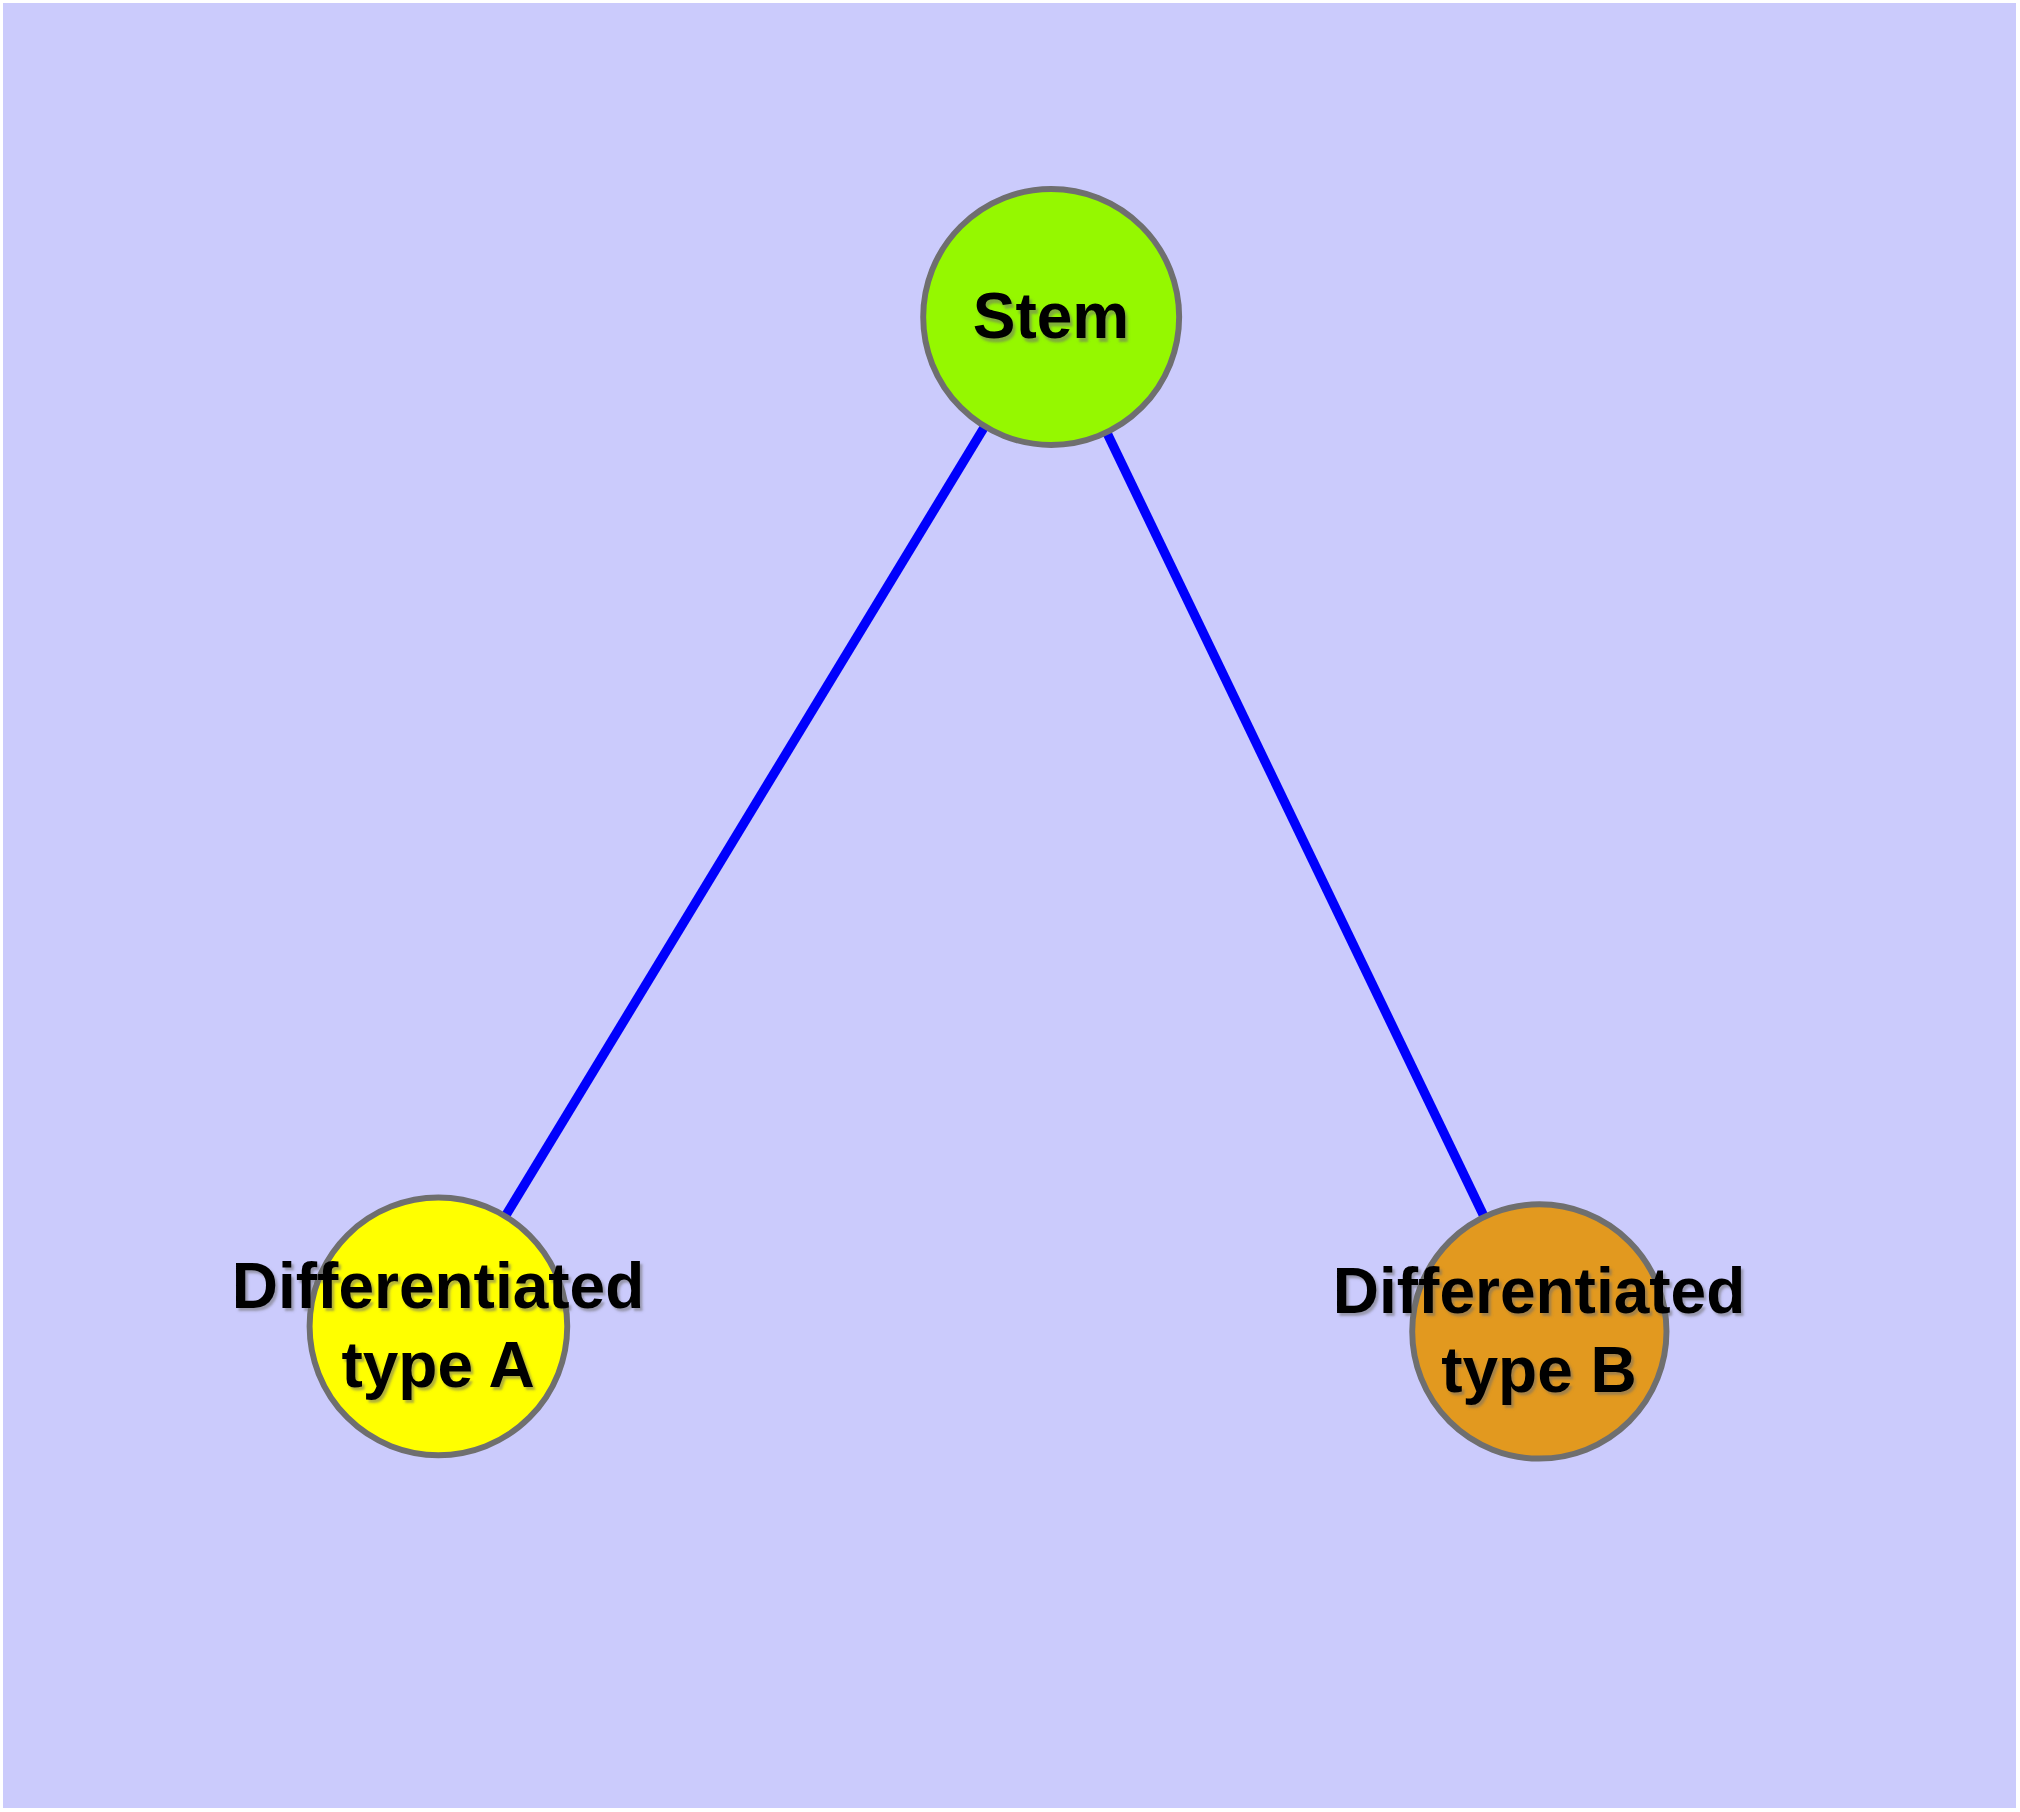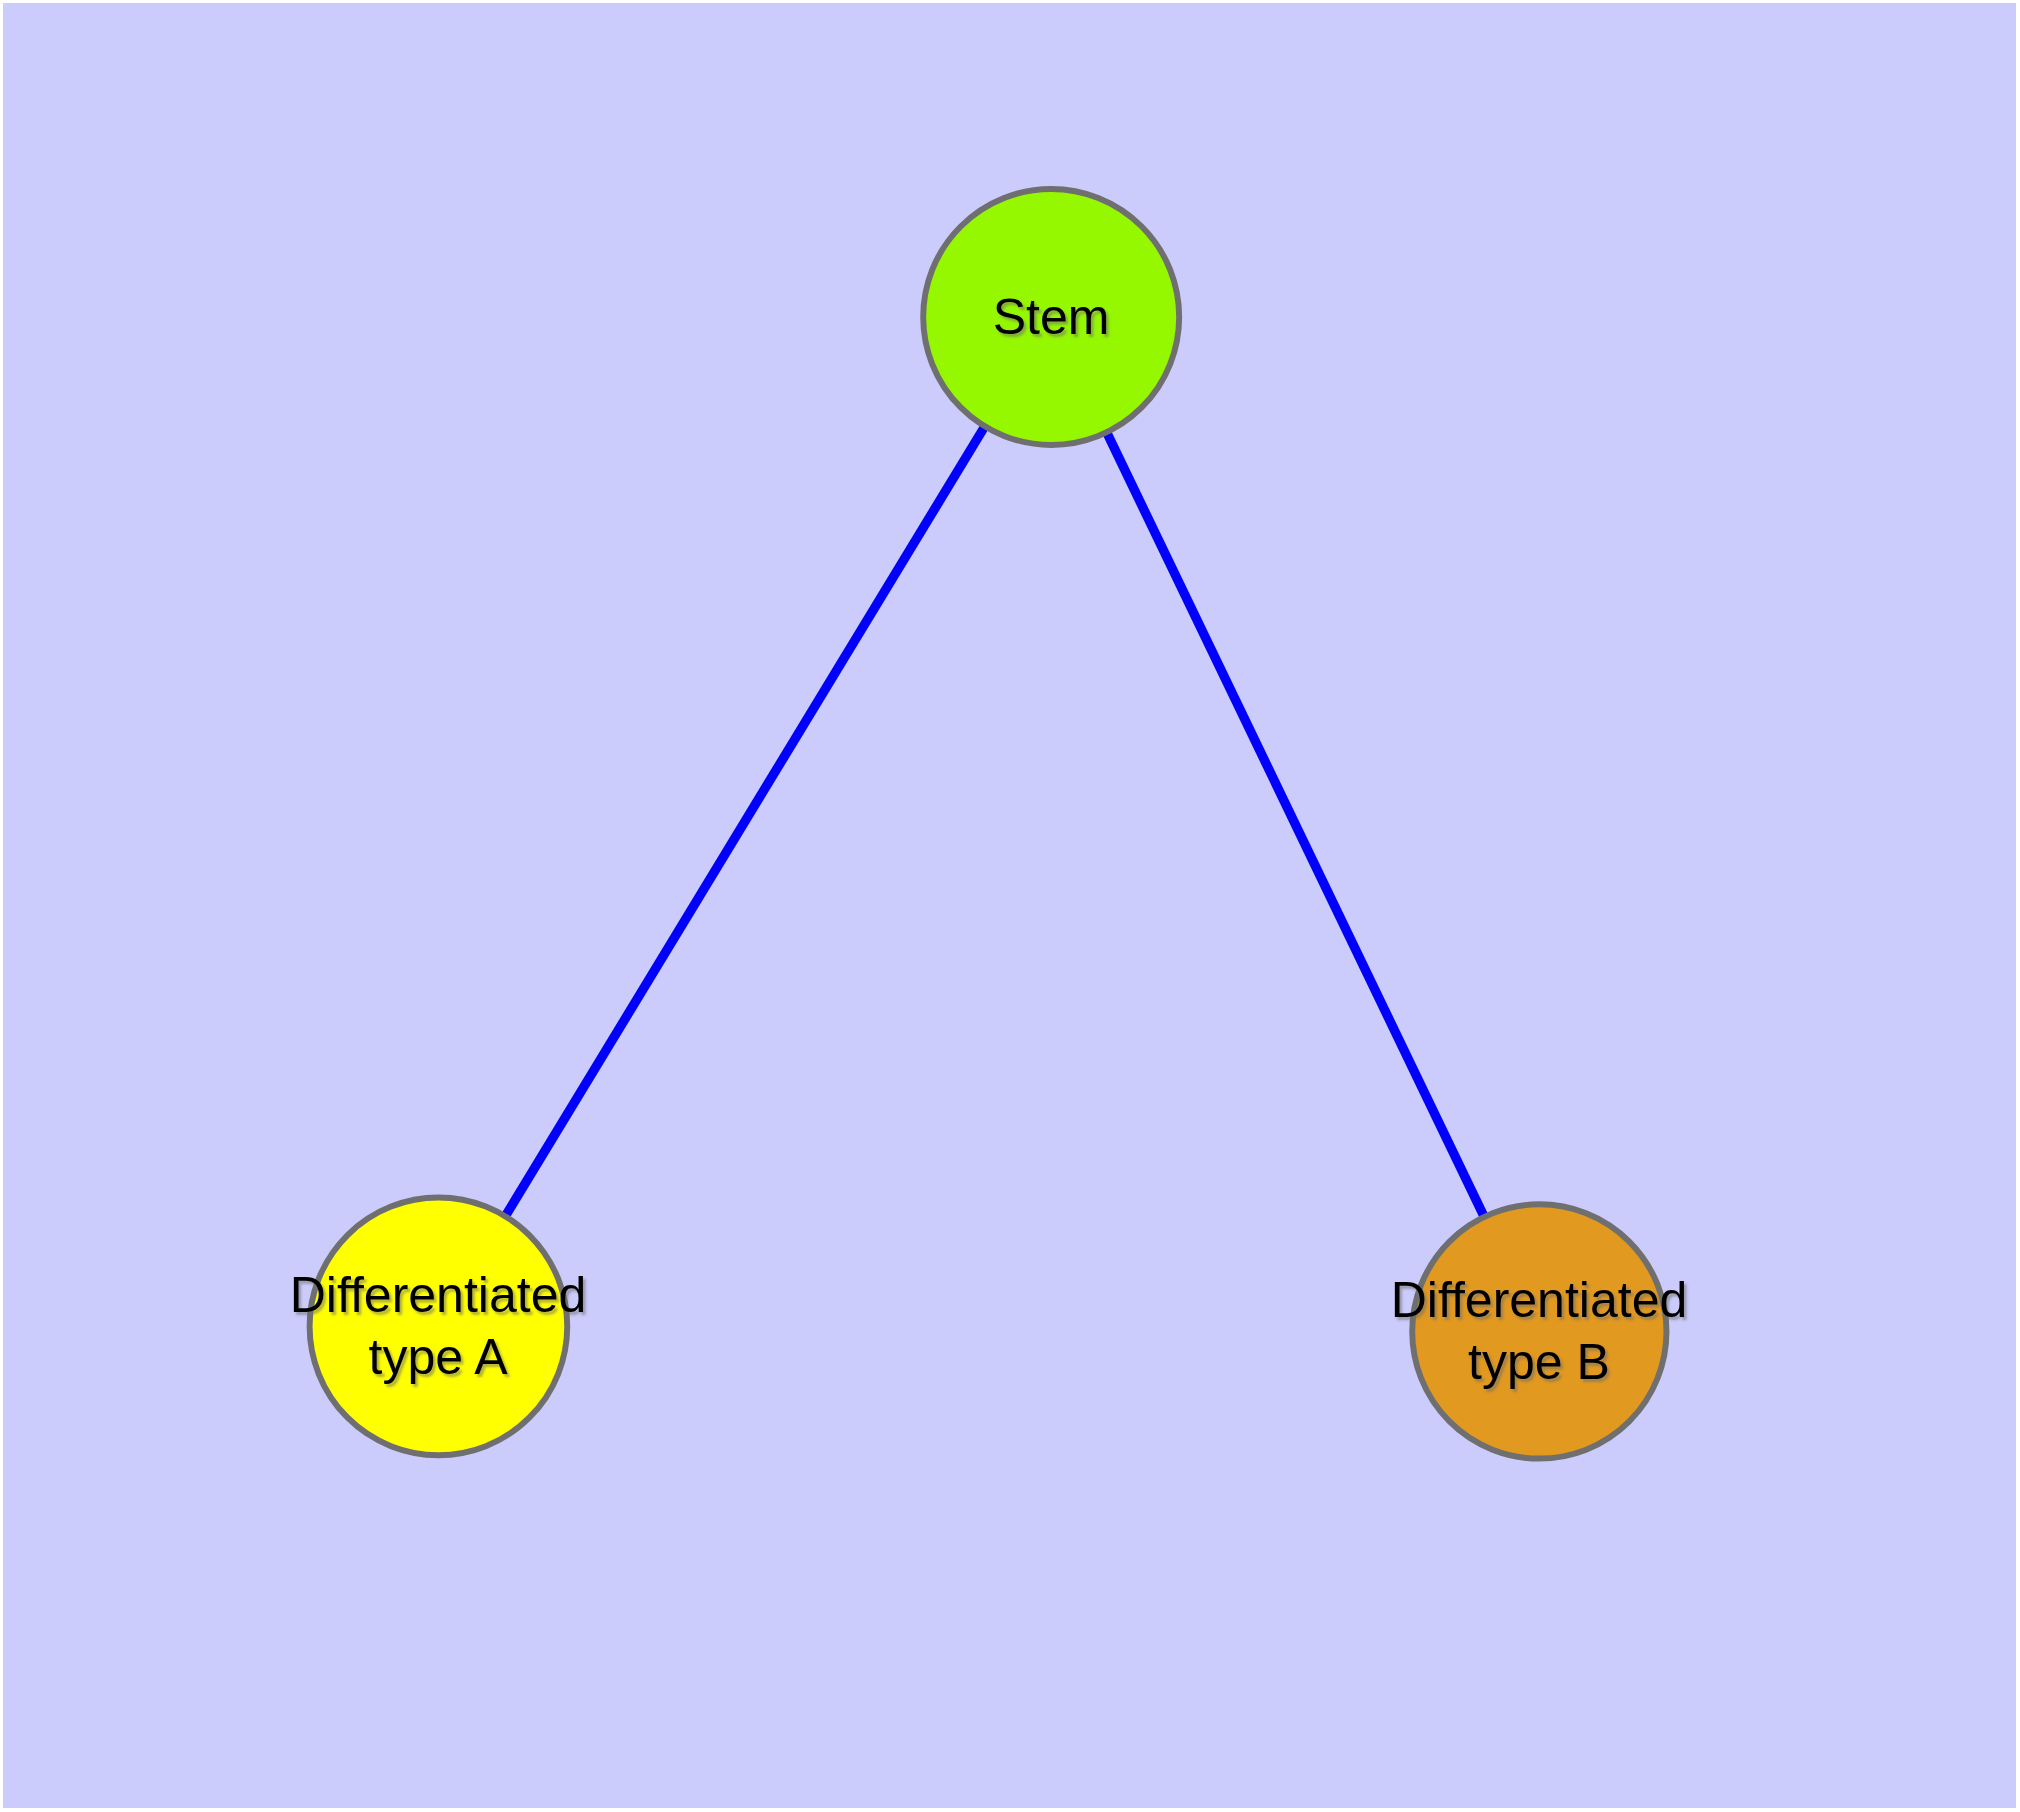--- a/index.html
+++ b/index.html
@@ -22,22 +22,22 @@
   #graph-svg {
     position: absolute;
     left: 0;
     top: 0;
     width: 2021px;
     height: 1812px;
   }
   .node-label {
     position: absolute;
     transform: translate(-50%, -50%);
-    font-size: 50px;
-    font-weight: 400;
+    font-size: 64px;
+    font-weight: 700;
     line-height: 1.24;
     color: #000000;
     text-align: center;
     white-space: pre;
     letter-spacing: 0px;
     text-shadow: 2.5px 3.4px 2.5px rgba(110,110,110,0.55);
     pointer-events: none;
   }
 </style>
 </head>

